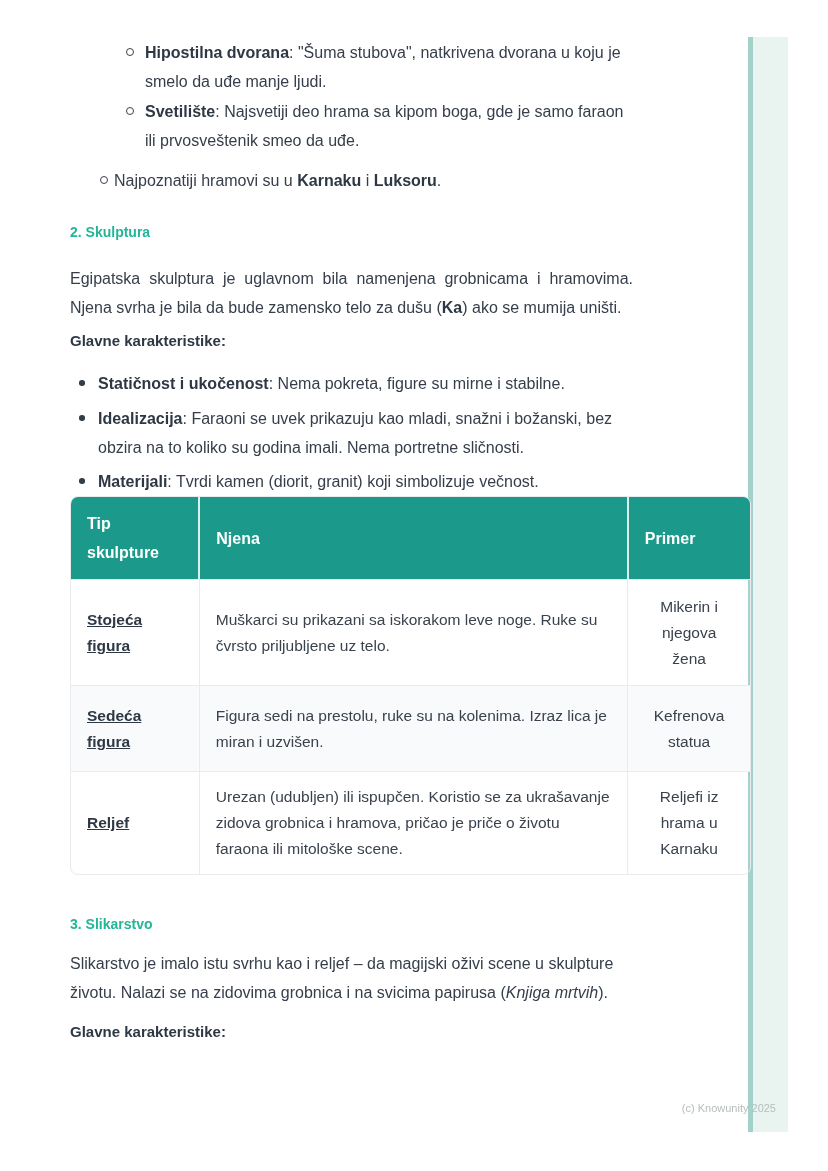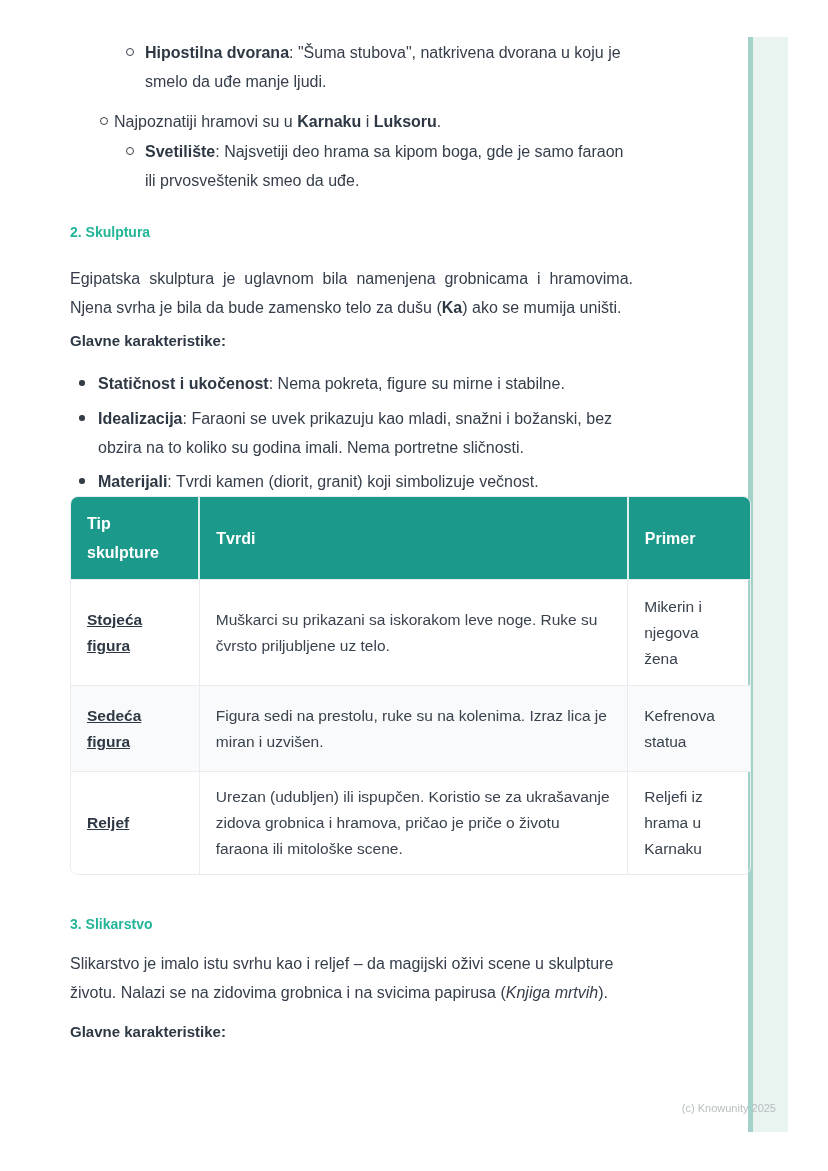--- a/index.html
+++ b/index.html
@@ -44,21 +44,21 @@
     background:#1b9a8b; color:#ffffff; font-weight:bold; text-align:left;
     padding:12px 16px; vertical-align:middle; box-sizing:border-box;
     font-size:16px; line-height:29px; border-right:2px solid rgba(255,255,255,0.85);
   }
   thead th:last-child { border-right:none; }
   thead tr { height:82px; }
   tbody td {
     padding:12px 16px; vertical-align:middle; box-sizing:border-box;
     border-top:1px solid #e9ebee; border-right:1px solid #e9ebee;
   }
-  tbody td:last-child { border-right:none; }
+  tbody td:last-child { border-right:none;text-align:center; }
   tbody tr:nth-child(1) { height:106px; }
   tbody tr:nth-child(2) { height:86px; background:#f9fafb; }
   tbody tr:nth-child(3) { height:97px; }
   td.tip { font-weight:bold; color:#2e3844;text-decoration:underline; }
   .footer-note {
     position:absolute; top:1101px; right:52px; font-size:11px; line-height:15px;
     color:#b6bdbe; z-index:2;text-align:right;
   }
   
   .m-li1 { margin-top:38px !important; }
@@ -81,29 +81,29 @@
 <div class="side-band"></div>
 
 <div class="content">
 
   <div class="li li-nested txt m-li1">
     <span class="dot-hollow"></span>
     <span class="b">Hipostilna dvorana</span><span>: "Šuma stubova", natkrivena dvorana u koju je</span><br>
     <span>smelo da uđe manje ljudi.</span>
   </div>
 
-  <div class="li li-outer txt m-li3">
-    <span class="dot-hollow"></span>
-    <span>Najpoznatiji hramovi su u </span><span class="b">Karnaku</span><span> i </span><span class="b">Luksoru</span><span>.</span>
-  </div>
-
   <div class="li li-nested txt m-li2">
     <span class="dot-hollow"></span>
     <span class="b">Svetilište</span><span>: Najsvetiji deo hrama sa kipom boga, gde je samo faraon</span><br>
     <span>ili prvosveštenik smeo da uđe.</span>
+  </div>
+
+  <div class="li li-outer txt m-li3">
+    <span class="dot-hollow"></span>
+    <span>Najpoznatiji hramovi su u </span><span class="b">Karnaku</span><span> i </span><span class="b">Luksoru</span><span>.</span>
   </div>
 
   <div class="heading m-h2">2. Skulptura</div>
 
   <div class="txt m-p1">
     <div class="jline">Egipatska skulptura je uglavnom bila namenjena grobnicama i hramovima.</div>
     <div><span>Njena svrha je bila da bude zamensko telo za dušu (</span><span class="b">Ka</span><span>) ako se mumija uništi.</span></div>
   </div>
 
   <div class="subheading m-sub1">Glavne karakteristike:</div>
@@ -128,21 +128,21 @@
   <div class="tbl-wrap">
     <table>
       <colgroup>
           <col class="c1">
           <col class="c2">
           <col class="c3">
         </colgroup>
       <thead>
         <tr>
           <th>Tip skulpture</th>
-          <th>Tvrdi</th>
+          <th>Njena</th>
           <th>Primer</th>
         </tr>
       </thead>
       <tbody>
         <tr>
           <td class="tip">Stojeća figura</td>
           <td>Muškarci su prikazani sa iskorakom leve noge. Ruke su čvrsto priljubljene uz telo.</td>
           <td>Mikerin i njegova žena</td>
         </tr>
         <tr>

